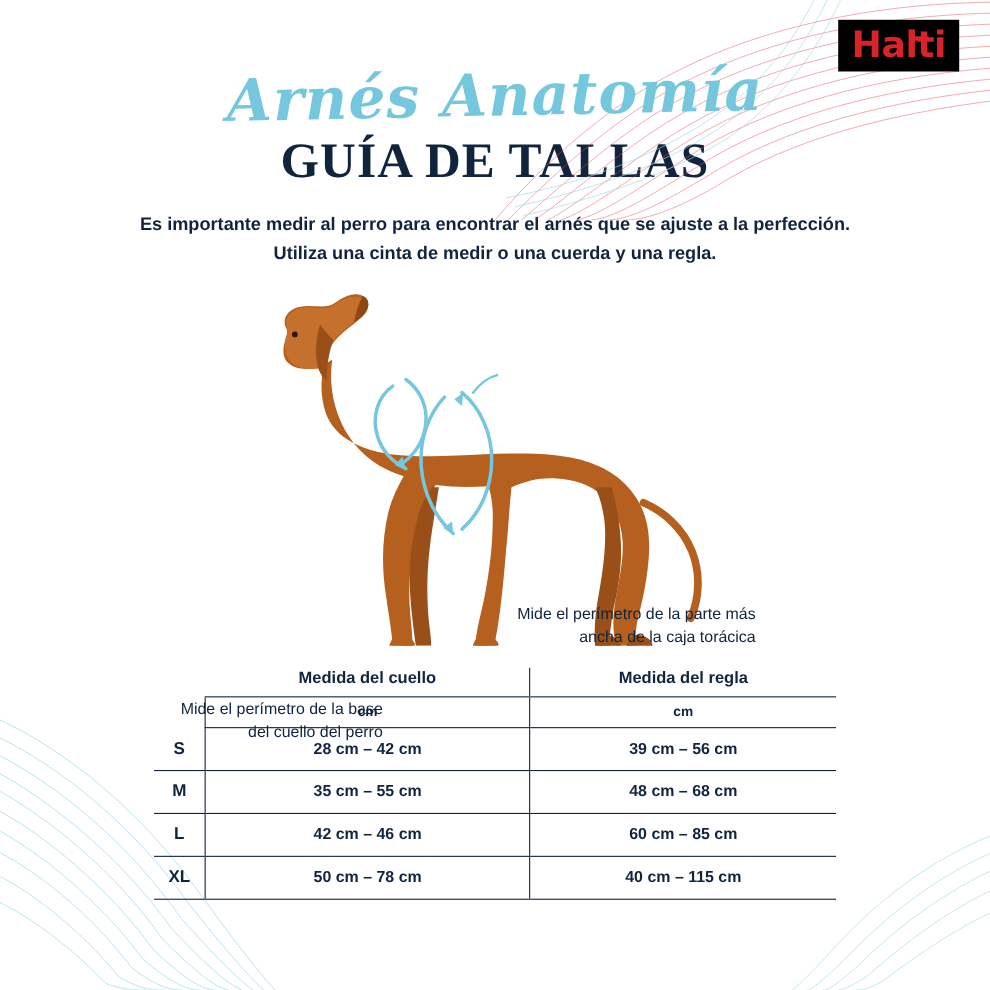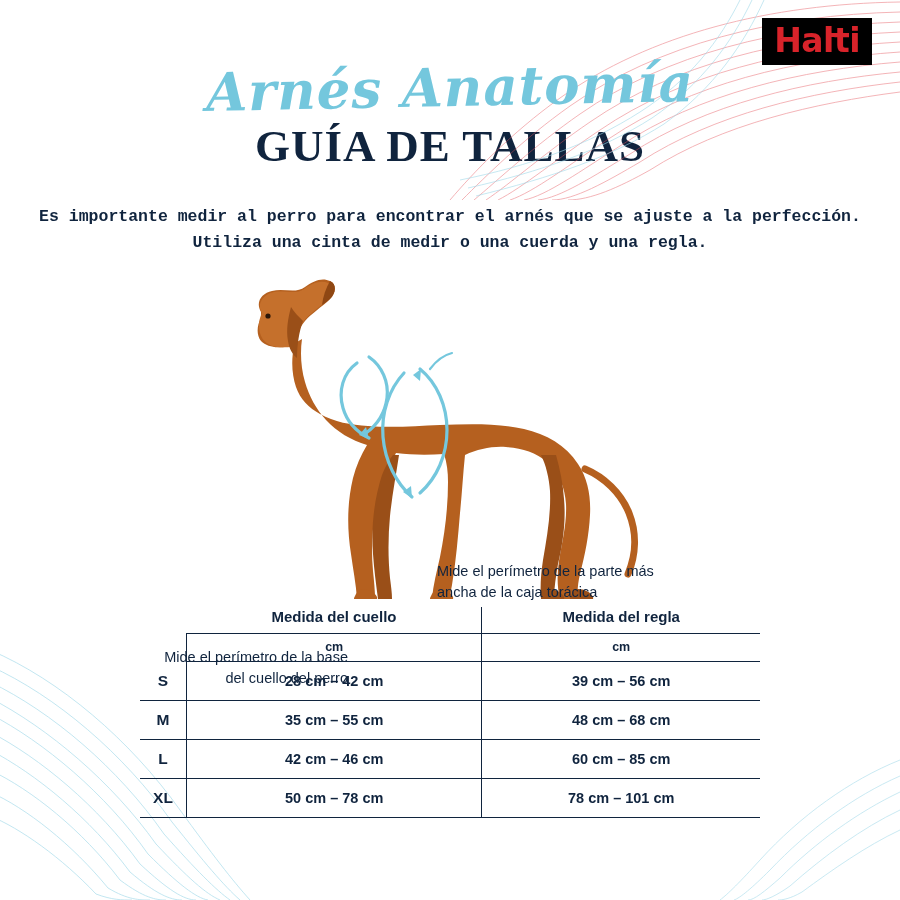--- a/index.html
+++ b/index.html
@@ -76,40 +76,41 @@
     text-align: center;
     margin-top: 2px;
     font-family: Liberation Serif, serif;
     font-weight: bold;
     font-size: 45px;
     letter-spacing: 1px;
     color: #10243e;
   }
   .subtitle {
     text-align: center;
-    margin-top: 32px;
-    font-family: Liberation Mono, monospace;
+    margin-top: 20px;
+    font-family: Liberation Sans, sans-serif;
     font-weight: bold;
     font-size: 16.5px;
     line-height: 1.55;
     color: #10243e;
   }
 
   
   .illustration {
     position: relative;
     width: 900px;
     height: 330px;
     margin-top: 14px;
   }
   .callout {
     position: absolute;
     font-size: 14.5px;
     line-height: 1.45;
     color: #10243e;
+    text-align: right;
   }
   .callout.right { left: 437px; top: 292px; width: 250px; }
   .callout.left  { left: 148px; top: 378px; width: 200px; text-align: right; }
 
   
   .table-wrap {
     position: absolute;
     left: 140px;
     top: 588px;
     width: 620px;
@@ -294,19 +295,19 @@
           <td class="cell">48 cm – 68 cm</td>
         </tr>
         <tr>
           <td class="size-label">L</td>
           <td class="cell">42 cm – 46 cm</td>
           <td class="cell">60 cm – 85 cm</td>
         </tr>
         <tr>
           <td class="size-label">XL</td>
           <td class="cell">50 cm – 78 cm</td>
-          <td class="cell">78 cm – 101 cm</td>
+          <td class="cell">40 cm – 115 cm</td>
         </tr>
       </tbody>
     </table>
   </div>
 
 </div>
 
 </body></html>

